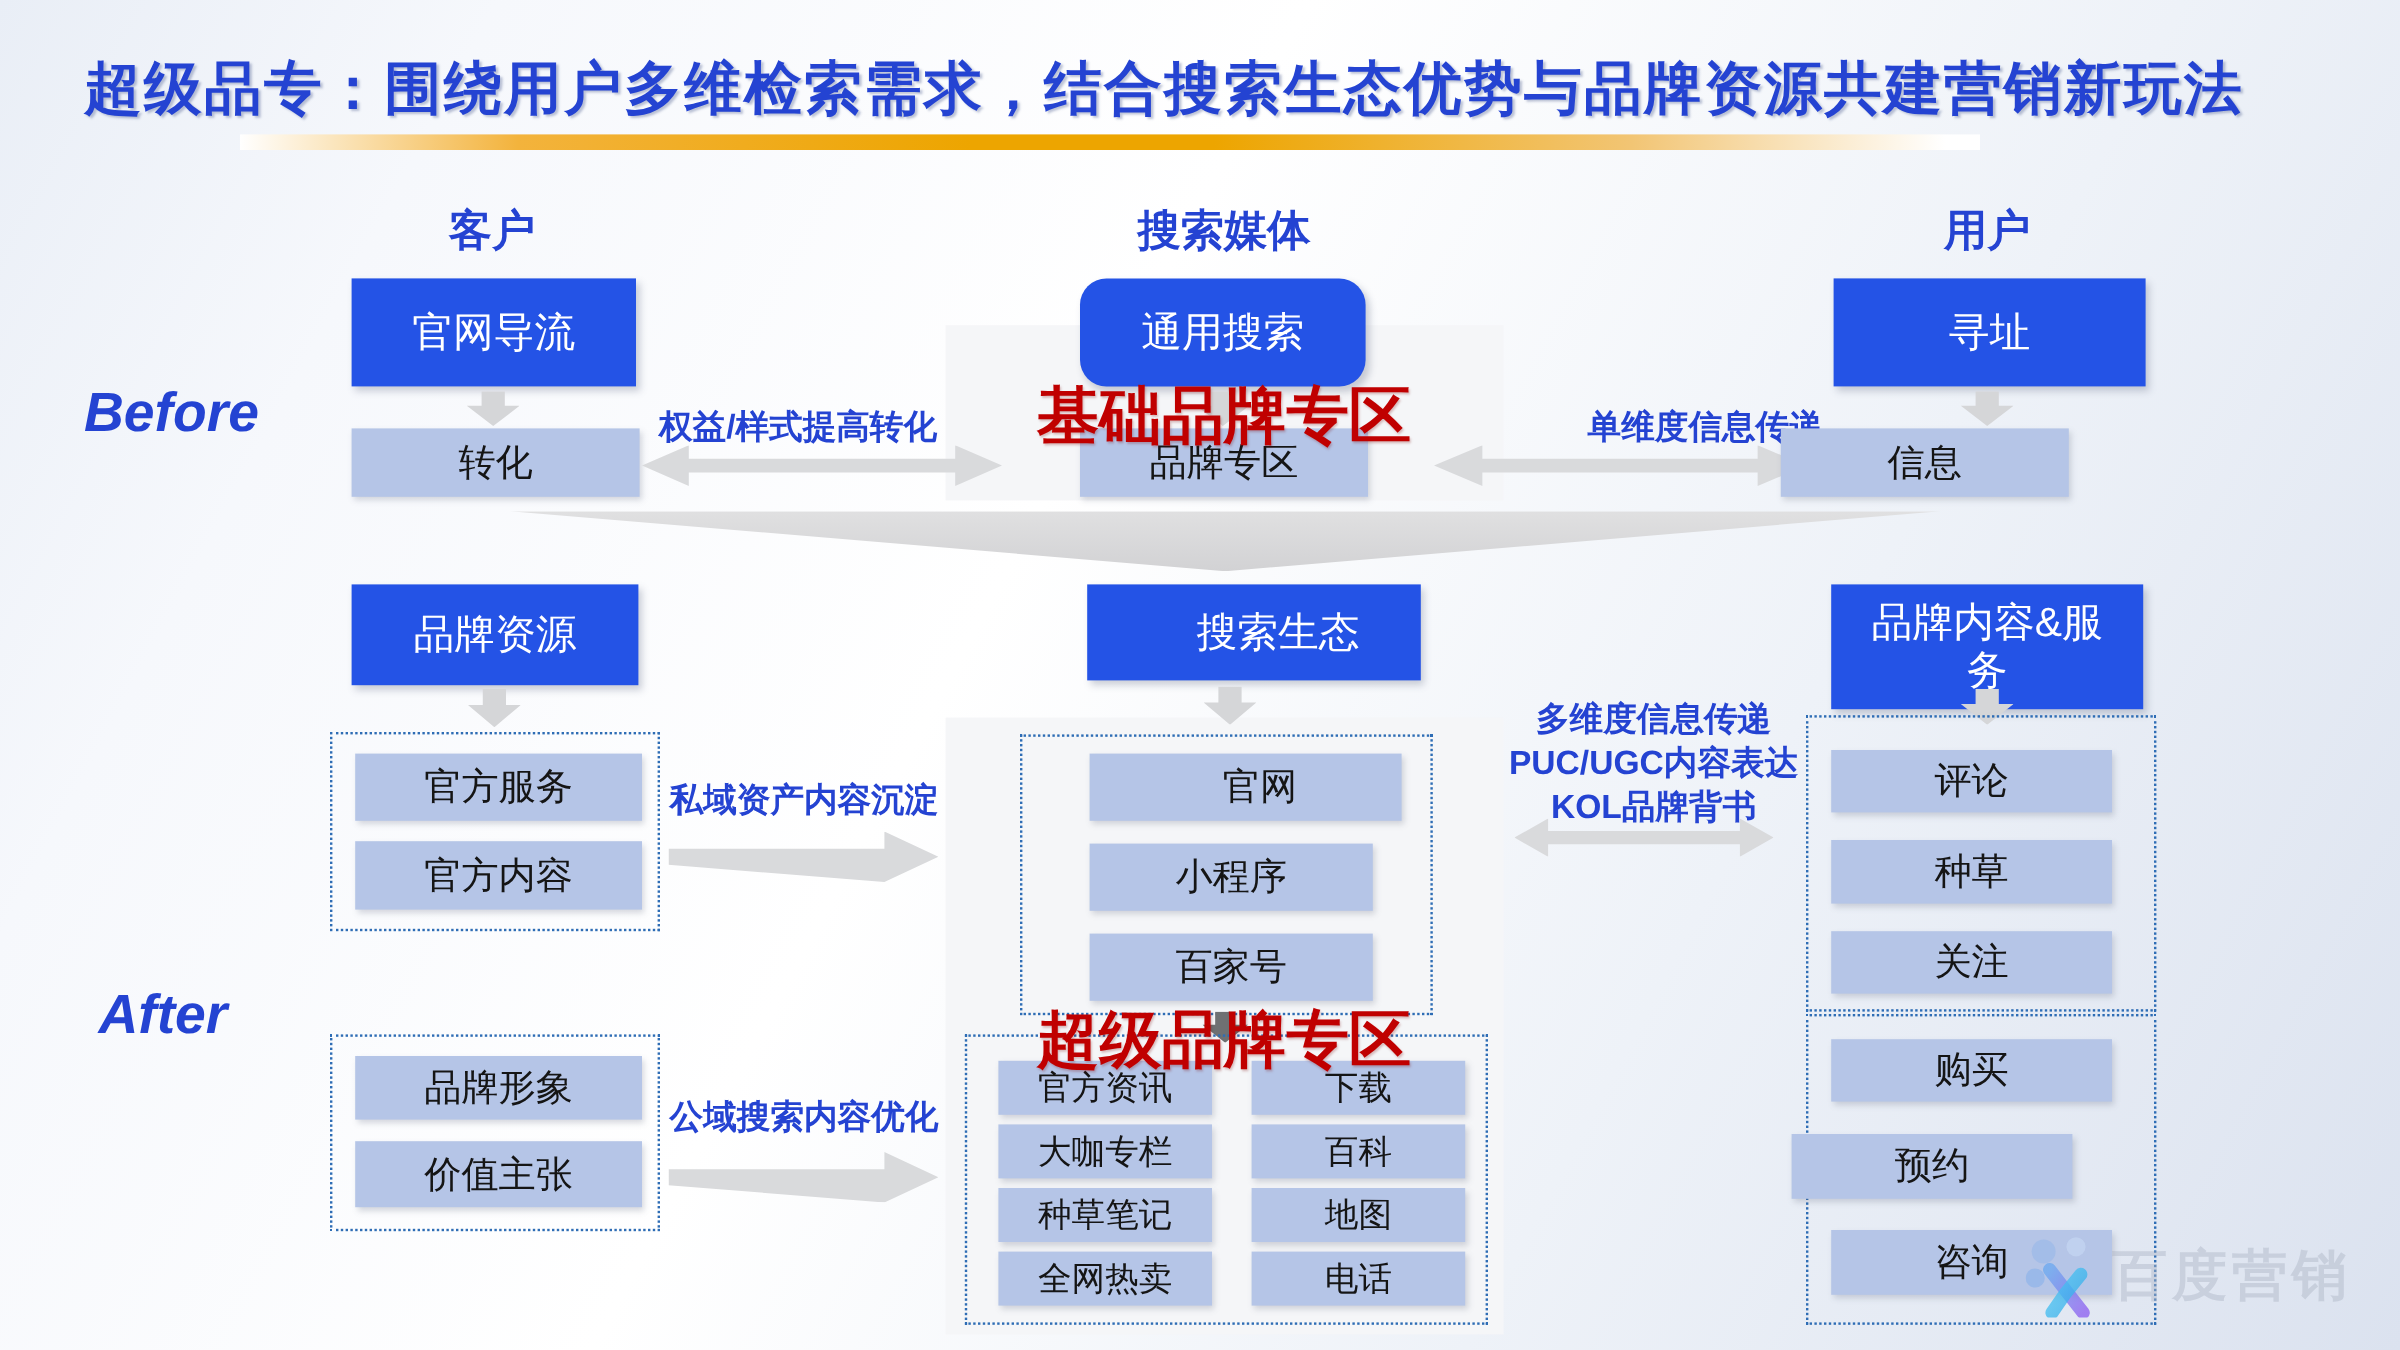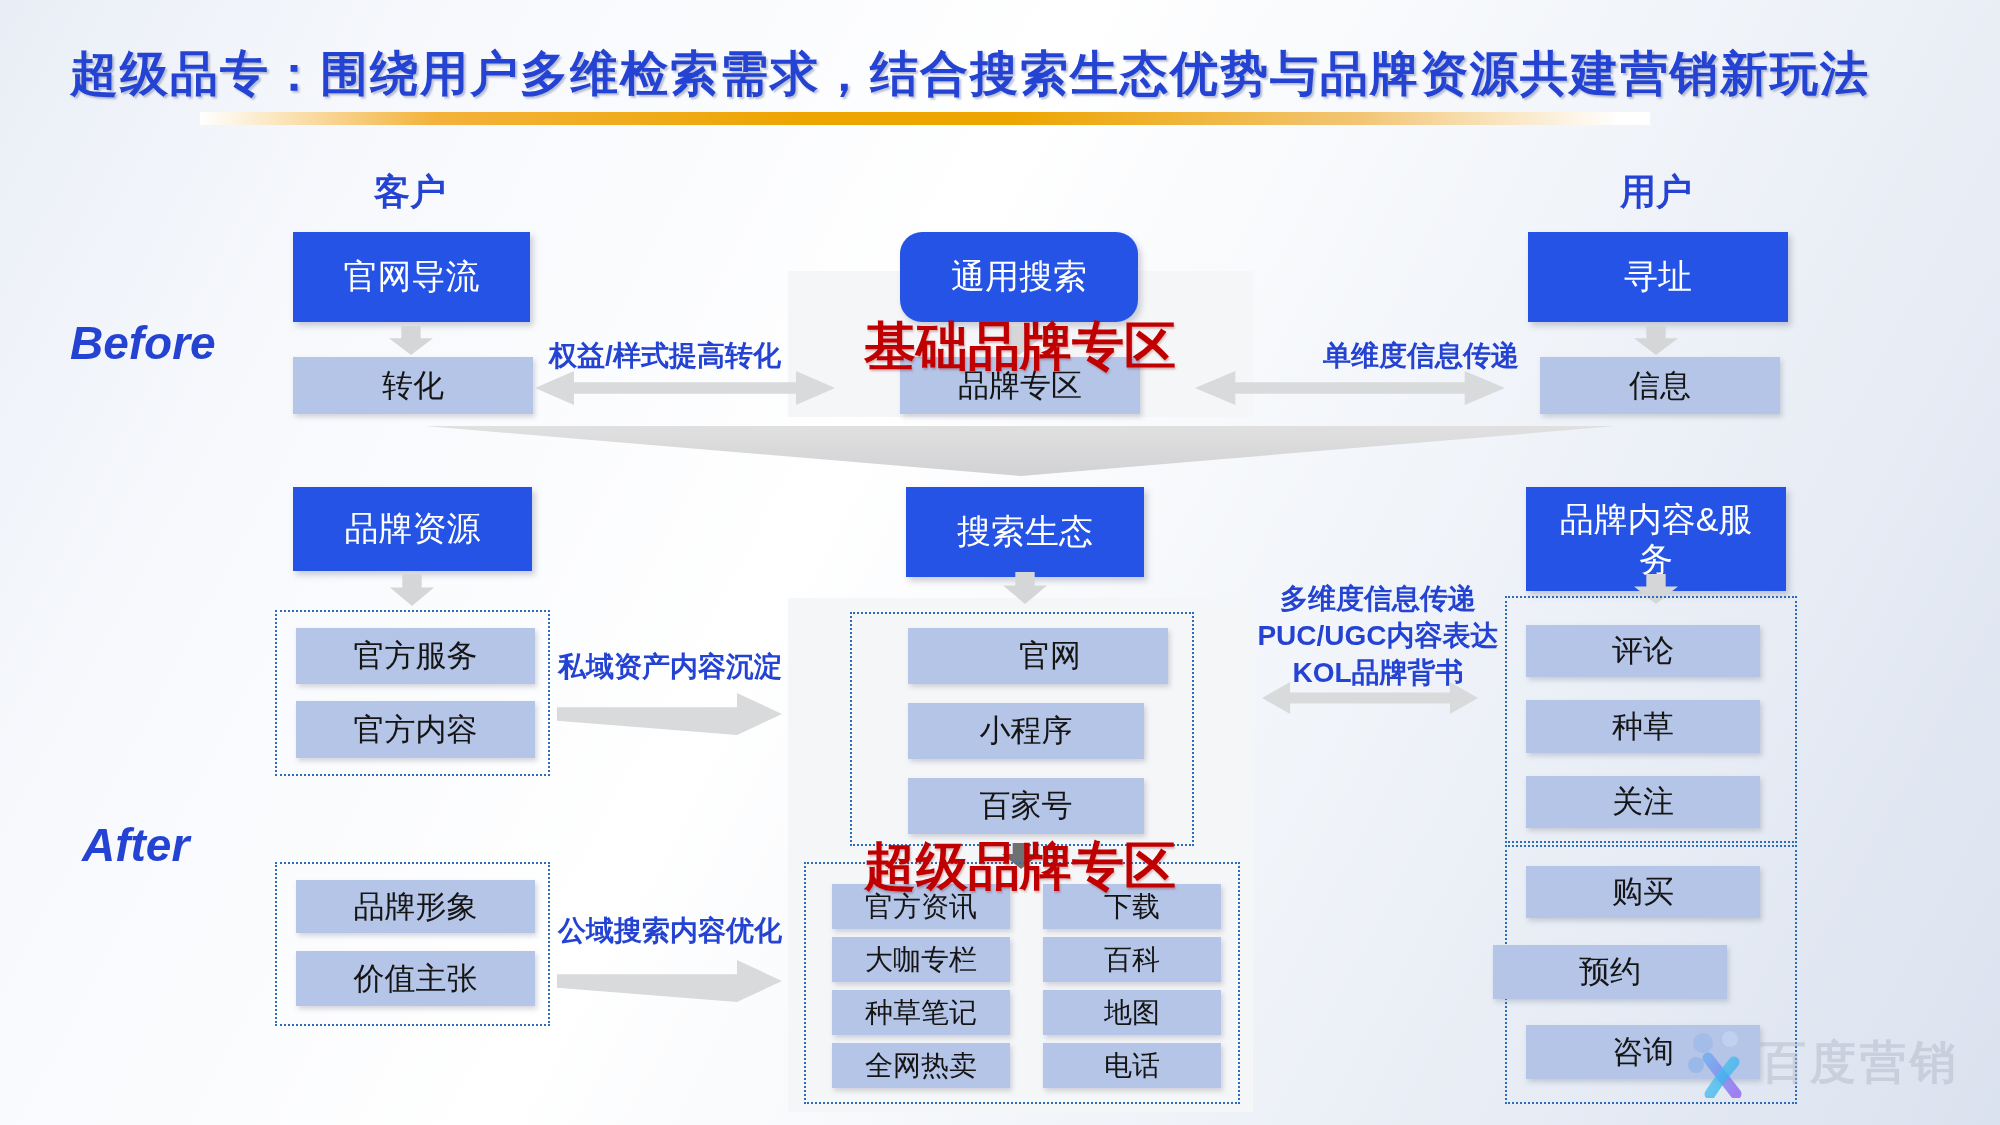--- a/index.html
+++ b/index.html
@@ -61,20 +61,21 @@
 </style>
 </head>
 <body>
 
 <div id="slide">
 
   <div class="abs title">超级品专：围绕用户多维检索需求，结合搜索生态优势与品牌资源共建营销新玩法</div>
   <div class="abs gold-bar"></div>
 
   <div class="abs hdr" style="left:310px;top:168px;width:200px;">客户</div>
+  <div class="abs hdr" style="left:870px;top:168px;width:300px;">搜索媒体</div>
   <div class="abs hdr" style="left:1556px;top:168px;width:200px;">用户</div>
 
   <div class="abs side-label" style="left:70px;top:316px;">Before</div>
   <div class="abs side-label" style="left:82px;top:818px;">After</div>
 
   <div class="abs panel" style="left:788px;top:271px;width:465px;height:146px;"></div>
 
   <div class="abs box-blue" style="left:293px;top:232px;width:237px;height:90px;">官网导流</div>
   <div class="abs arr-down" style="left:389px;top:326px;width:44px;height:29px;"></div>
   <div class="abs box-light" style="left:293px;top:357px;width:240px;height:57px;">转化</div>
@@ -85,21 +86,21 @@
   <div class="abs box-blue" style="left:900px;top:232px;width:238px;height:90px;border-radius:22px;">通用搜索</div>
   <div class="abs arr-down" style="left:997px;top:326px;width:44px;height:29px;"></div>
   <div class="abs box-light" style="left:900px;top:357px;width:240px;height:57px;">品牌专区</div>
   <div class="abs red-overlay" style="left:820px;top:312px;width:400px;">基础品牌专区</div>
 
   <div class="abs arrow-label" style="left:1266px;top:337px;width:310px;">单维度信息传递</div>
   <div class="abs arr-double" style="left:1195px;top:371px;width:310px;height:34px;"></div>
 
   <div class="abs box-blue" style="left:1528px;top:232px;width:260px;height:90px;">寻址</div>
   <div class="abs arr-down" style="left:1634px;top:326px;width:44px;height:29px;"></div>
-  <div class="abs box-light" style="left:1540px;top:357px;width:240px;height:57px;">信息</div>
+  <div class="abs box-light" style="left:1484px;top:357px;width:240px;height:57px;">信息</div>
 
   <div class="abs chevron" style="left:425px;top:426px;width:1192px;height:50px;"></div>
 
   <div class="abs panel" style="left:788px;top:598px;width:465px;height:514px;"></div>
 
   <div class="abs box-blue" style="left:293px;top:487px;width:239px;height:84px;">品牌资源</div>
   <div class="abs arr-down" style="left:390px;top:574px;width:44px;height:32px;"></div>
   <div class="abs dashed" style="left:275px;top:610px;width:271px;height:162px;"></div>
   <div class="abs box-light" style="left:296px;top:628px;width:239px;height:56px;">官方服务</div>
   <div class="abs box-light" style="left:296px;top:701px;width:239px;height:57px;">官方内容</div>
@@ -107,21 +108,21 @@
   <div class="abs dashed" style="left:275px;top:862px;width:271px;height:160px;"></div>
   <div class="abs box-light" style="left:296px;top:880px;width:239px;height:53px;">品牌形象</div>
   <div class="abs box-light" style="left:296px;top:951px;width:239px;height:55px;">价值主张</div>
 
   <div class="abs arrow-label" style="left:535px;top:648px;width:270px;">私域资产内容沉淀</div>
   <div class="abs arr-right" style="left:557px;top:693px;width:225px;height:42px;"></div>
 
   <div class="abs arrow-label" style="left:535px;top:912px;width:270px;">公域搜索内容优化</div>
   <div class="abs arr-right" style="left:557px;top:960px;width:225px;height:42px;"></div>
 
-  <div class="abs box-blue" style="left:906px;top:487px;width:238px;height:90px;">搜索生态</div>
+  <div class="abs box-blue" style="left:906px;top:487px;width:238px;height:80px;padding-left:40px;">搜索生态</div>
   <div class="abs arr-down" style="left:1003px;top:572px;width:44px;height:32px;"></div>
   <div class="abs dashed" style="left:850px;top:612px;width:340px;height:230px;"></div>
   <div class="abs box-light" style="left:908px;top:628px;width:236px;height:56px;padding-left:24px;">官网</div>
   <div class="abs box-light" style="left:908px;top:703px;width:236px;height:56px;">小程序</div>
   <div class="abs box-light" style="left:908px;top:778px;width:236px;height:56px;">百家号</div>
 
   <div class="abs arr-down dark" style="left:1002px;top:843px;width:38px;height:26px;"></div>
   <div class="abs red-overlay" style="left:820px;top:832px;width:400px;z-index:6;">超级品牌专区</div>
 
   <div class="abs dashed" style="left:804px;top:862px;width:432px;height:238px;"></div>

